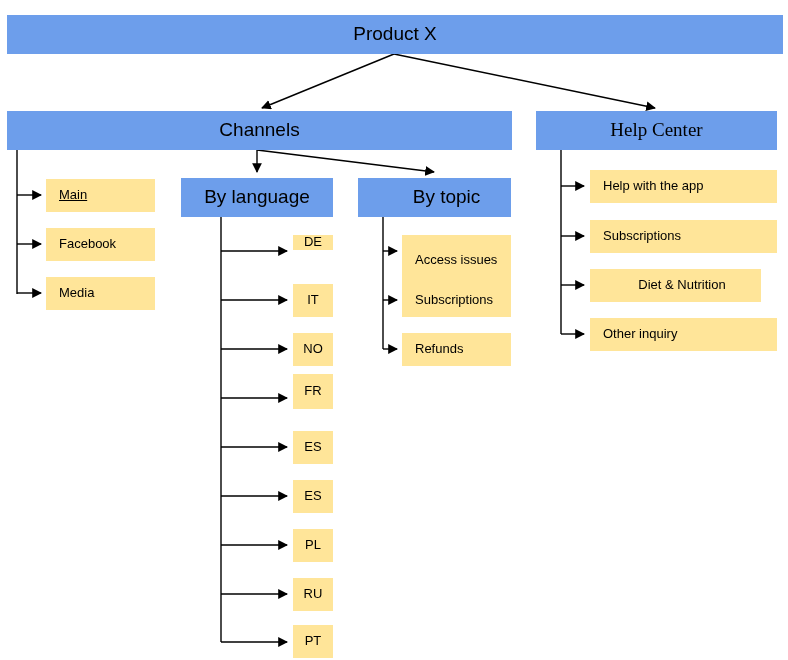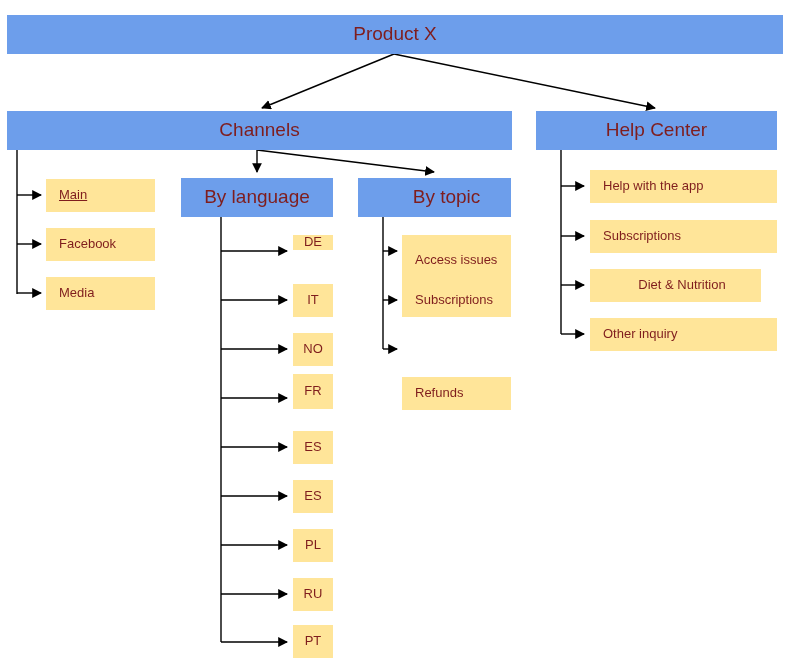--- a/index.html
+++ b/index.html
@@ -19,21 +19,21 @@
     position: absolute;
     left: 0; top: 0;
     width: 788px; height: 660px;
     pointer-events: none;
   }
   .node {
     position: absolute;
     box-sizing: border-box;
     display: flex;
     align-items: center;
-    color: #7f1d1d;
+    color: #000000;
     line-height: 1.1;
   }
   .node.blue {
     background: #6d9eeb;
     justify-content: center;
     font-size: 19px;
   }
   .node.yellow {
     background: #ffe599;
     justify-content: flex-start;
@@ -93,21 +93,21 @@
     <path d="M 561 334 L 584 334" stroke="#000000" stroke-width="1.4" fill="none" marker-end="url(#ah)"></path>
   </svg>
 
   <div class="node blue" style="left:7px; top:15px; width:776px; height:39px;">
     <span>Product X</span>
   </div>
 
   <div class="node blue" style="left:7px; top:111px; width:505px; height:39px;">
     <span>Channels</span>
   </div>
-  <div class="node blue" style="left:536px; top:111px; width:241px; height:39px;">
+  <div class="node blue" style="left:536px; top:111px; width:241px; height:39px;font-family:Liberation Serif, serif;">
     <span>Help Center</span>
   </div>
 
   <div class="node yellow" style="left:46px; top:179px; width:109px; height:33px;text-decoration:underline;">
     <span>Main</span>
   </div>
   <div class="node yellow" style="left:46px; top:228px; width:109px; height:33px;">
     <span>Facebook</span>
   </div>
   <div class="node yellow" style="left:46px; top:277px; width:109px; height:33px;">
@@ -148,21 +148,21 @@
   <div class="node yellow center" style="left:293px; top:625px; width:40px; height:33px;">
     <span>PT</span>
   </div>
 
   <div class="node yellow" style="left:402px; top:235px; width:109px; height:50px;">
     <span>Access issues</span>
   </div>
   <div class="node yellow" style="left:402px; top:284px; width:109px; height:33px;">
     <span>Subscriptions</span>
   </div>
-  <div class="node yellow" style="left:402px; top:333px; width:109px; height:33px;margin-top:44px;">
+  <div class="node yellow" style="left:402px; top:333px; width:109px; height:33px;">
     <span>Refunds</span>
   </div>
 
   <div class="node yellow" style="left:590px; top:170px; width:187px; height:33px;">
     <span>Help with the app</span>
   </div>
   <div class="node yellow" style="left:590px; top:220px; width:187px; height:33px;">
     <span>Subscriptions</span>
   </div>
   <div class="node yellow" style="left:590px; top:269px; width:171px; height:33px;justify-content:center;">

